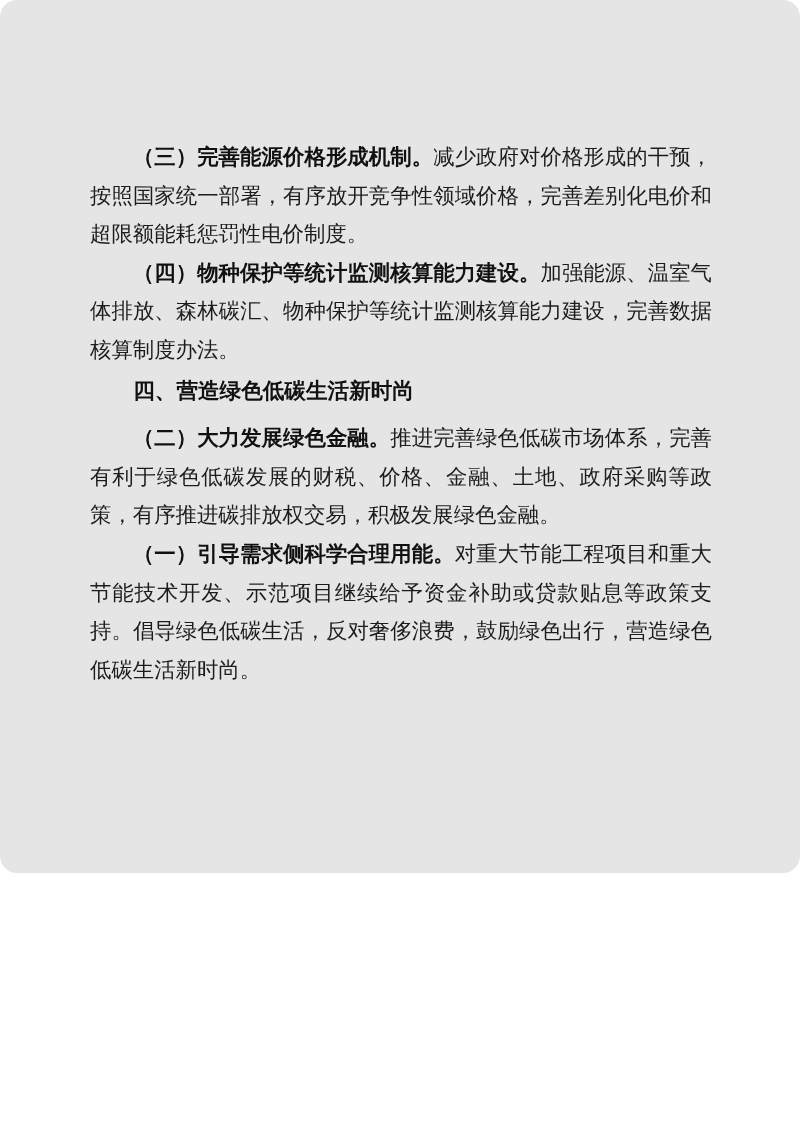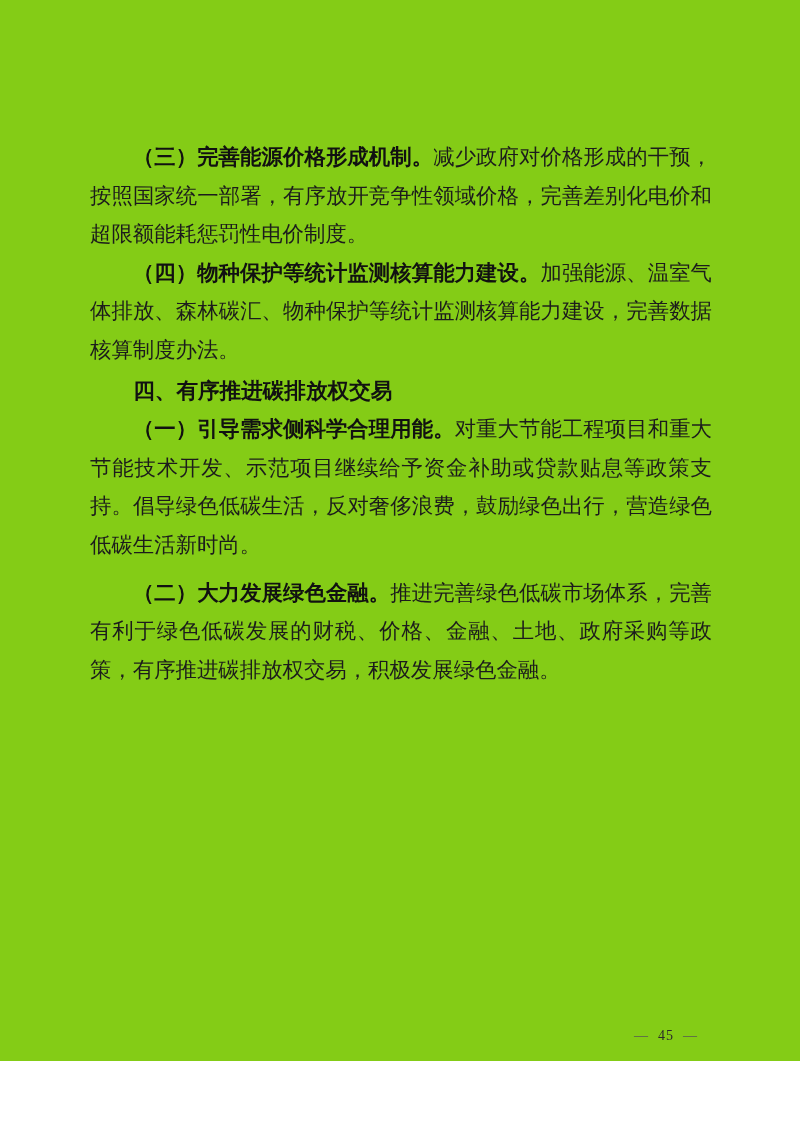--- a/index.html
+++ b/index.html
@@ -3,25 +3,26 @@
 <meta charset="utf-8">
 <style>
   html, body {
     margin: 0;
     padding: 0;
     background: #ffffff;
   }
   .page {
     position: relative;
     width: 800px;
-    height: 1061px;
-    background: #84cc16;
+    height: 873px;
+    background: #e5e5e5;
     overflow: hidden;
     font-family: "Liberation Serif", "DejaVu Serif", serif;
     color: #1c1c1c;
+    border-radius: 17px;
   }
   .content {
     position: absolute;
     left: 90px;
     top: 138px;
     width: 622px;
   }
   .para {
     margin: 0;
     font-size: 21.4px;
@@ -63,23 +64,23 @@
 </head>
 <body>
 
 <div class="page">
   <div class="content">
 
     <p class="para"><span class="bold-lead">（三）完善能源价格形成机制。</span><span>减少政府对价格形成的干预，按照国家统一部署，有序放开竞争性领域价格，完善差别化电价和超限额能耗惩罚性电价制度。</span></p>
 
     <p class="para"><span class="bold-lead">（四）物种保护等统计监测核算能力建设。</span><span>加强能源、温室气体排放、森林碳汇、物种保护等统计监测核算能力建设，完善数据核算制度办法。</span></p>
 
-    <p class="section-heading">四、有序推进碳排放权交易</p>
+    <p class="section-heading">四、营造绿色低碳生活新时尚</p>
+
+    <p class="para gap"><span class="bold-lead">（二）大力发展绿色金融。</span><span>推进完善绿色低碳市场体系，完善有利于绿色低碳发展的财税、价格、金融、土地、政府采购等政策，有序推进碳排放权交易，积极发展绿色金融。</span></p>
 
     <p class="para"><span class="bold-lead">（一）引导需求侧科学合理用能。</span><span>对重大节能工程项目和重大节能技术开发、示范项目继续给予资金补助或贷款贴息等政策支持。倡导绿色低碳生活，反对奢侈浪费，鼓励绿色出行，营造绿色低碳生活新时尚。</span></p>
-
-    <p class="para gap"><span class="bold-lead">（二）大力发展绿色金融。</span><span>推进完善绿色低碳市场体系，完善有利于绿色低碳发展的财税、价格、金融、土地、政府采购等政策，有序推进碳排放权交易，积极发展绿色金融。</span></p>
 
 
   </div>
 
   <div class="page-footer"><span class="dash">—</span><span>45</span><span class="dash">—</span></div>
 </div>
 
 </body></html>

